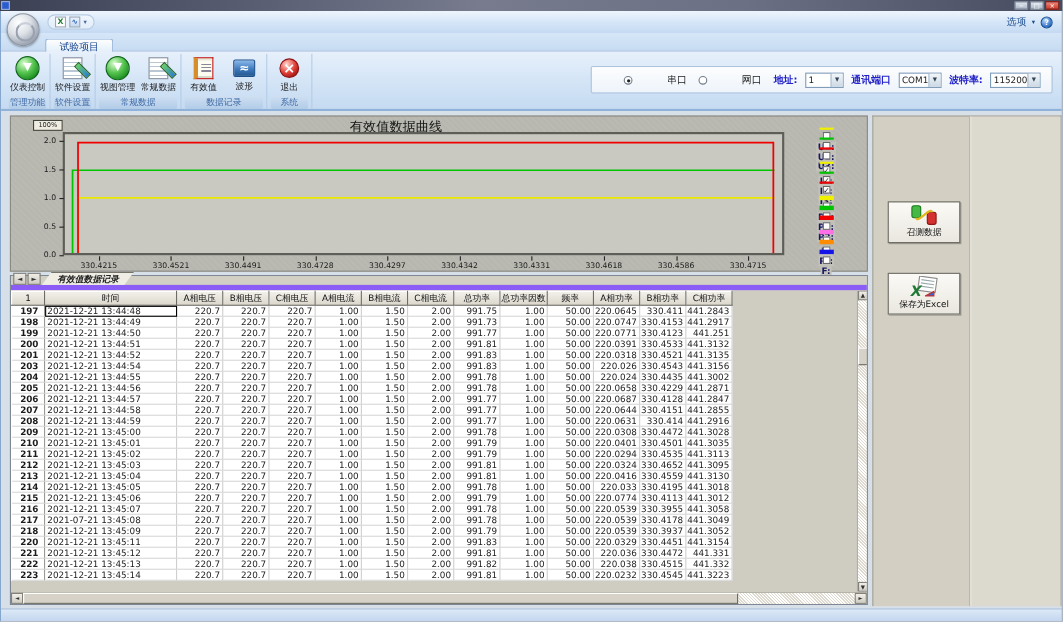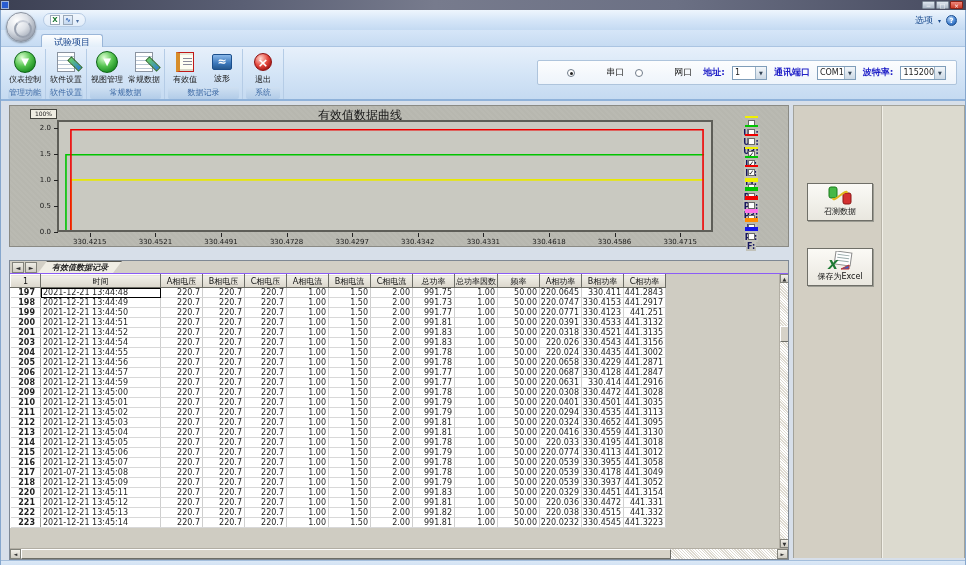--- a/index.html
+++ b/index.html
@@ -73,21 +73,21 @@
   .radio.sel::after { content:''; position:absolute; left:2px; top:2px; width:3px; height:3px; border-radius:50%; background:#222; }
   .rgroup-lab { margin-right:4px;margin-left:24px; }
   .ddlabel { font-weight:bold; color:#2222c8; }
   .dd { display:inline-flex; align-items:center; height:14px; background:#fff; border:1px solid #7f9db9; font-size:8px; padding-left:2px; }
   .dd i { font-style:normal; min-width:20px; }
   .dd b { width:11px; height:12px; background:linear-gradient(#f2f6fa,#ccd8e4); border-left:1px solid #9db4c8;
     font-size:5px; text-align:center; line-height:12px; color:#345; }
 
   
   .content { position:relative; flex:1; padding:4px 0 0 8px; display:flex; gap:4px; background:#d7dfe9; }
-  .left-col { width:780px; display:flex; flex-direction:column; gap:13px; flex:none; }
+  .left-col { width:780px; display:flex; flex-direction:column; gap:3px; flex:none; }
 
   
   .chart-panel { position:relative; height:142px; flex:none; background:#b7b7af; border:1px solid #8a8a84;
     background-image:repeating-linear-gradient(45deg,rgba(255,255,255,.04) 0 2px,transparent 2px 4px); }
   .pct-badge { position:absolute; left:20px; top:3px; width:27px; height:10px; background:#efede2; border:1px solid #44443e;
     font-size:6px; line-height:8px; text-align:center; color:#222; }
   .chart-title { position:absolute; left:0; width:700px; top:1px; text-align:center; font-size:12px; color:#141414; }
   .plot { position:absolute; left:47px; top:14px; width:656px; height:112px; background:#c9c9c1; border:2px solid #5e5e58; }
   .plot svg { width:100%; height:100%; display:block; }
   .ylabels { position:absolute; left:20px; top:14px; width:24px; height:112px; }
@@ -98,21 +98,21 @@
   .xcell .tick { position:absolute; left:50%; top:-2px; width:1px; height:4px; background:#222; }
   .legend { position:absolute; right:2px; top:10px; width:70px; }
   .litem { display:flex; align-items:center; gap:2px; height:9px;flex-direction:column; }
   .litem.gap { margin-top:4px; }
   .lline { width:13px; flex:none; }
   .lcheck { width:7px; height:7px; flex:none; background:#fff; border:1px solid #6a6a6a; font-size:7px; line-height:6px; text-align:center; color:#111; }
   .llabel { font-size:8px; font-weight:bold; color:#16165e; background:#c2c2ba; padding:0 1px; }
 
   
   .table-panel { position:relative; height:300px; flex:none; background:#d2cfc5; border:1px solid #7e8894; display:flex; flex-direction:column; }
-  .tabstrip { height:13px; flex:none; display:flex; align-items:flex-end; padding-left:2px; border-bottom:1px solid #8b5cf6; background:#d2cfc5; }
+  .tabstrip { height:13px; flex:none; display:flex; align-items:flex-end; padding-left:2px; border-bottom:5px solid #8b5cf6; background:#d2cfc5; }
   .tsbtn { width:12px; height:11px; background:linear-gradient(#efede6,#cfccc2); border:1px solid #82827a; font-size:6px; line-height:9px; text-align:center; color:#333; margin-right:1px; }
   .ttab { height:12px; line-height:12px; padding:0 14px; background:#efede4; border-top:1px solid #55554e;
     clip-path:polygon(9px 0,100% 0,calc(100% - 9px) 100%,0 100%); font-size:8px; font-style:italic; font-weight:bold; color:#222; }
   .grid-zone { position:relative; flex:1; background:#cfccc2; overflow:hidden; }
   table.grid { border-collapse:collapse; table-layout:fixed; background:#fff; }
   .grid th { height:13px; font-size:8px; font-weight:normal; color:#111; background:linear-gradient(#f2f0e9,#dbd7cc);
     border:1px solid; border-color:#ffffff #6d6d66 #6d6d66 #ffffff; padding:0 1px; overflow:hidden; white-space:nowrap; }
   .grid td { height:9px; font-size:8px; color:#1d1d1d; border-right:1px solid #cfcfcf; border-bottom:1px solid #d8d8d8;
     padding:0 2px 0 0; text-align:right; overflow:hidden; white-space:nowrap; line-height:9px; }
   .grid td.rownum { font-weight:bold; border-right:1px solid #9a9a94; padding-right:5px; }
@@ -517,20 +517,36 @@
                     <td>1.50</td>
                     <td>2.00</td>
                     <td>991.77</td>
                     <td>1.00</td>
                     <td>50.00</td>
                     <td>220.0687</td>
                     <td>330.4128</td>
                     <td>441.2847</td>
                   </tr>
                   <tr>
+                    <td class="rownum">207</td>
+                    <td class="time">2021-12-21 13:44:58</td>
+                    <td>220.7</td>
+                    <td>220.7</td>
+                    <td>220.7</td>
+                    <td>1.00</td>
+                    <td>1.50</td>
+                    <td>2.00</td>
+                    <td>991.77</td>
+                    <td>1.00</td>
+                    <td>50.00</td>
+                    <td>220.0644</td>
+                    <td>330.4151</td>
+                    <td>441.2855</td>
+                  </tr>
+                  <tr>
                     <td class="rownum">208</td>
                     <td class="time">2021-12-21 13:44:59</td>
                     <td>220.7</td>
                     <td>220.7</td>
                     <td>220.7</td>
                     <td>1.00</td>
                     <td>1.50</td>
                     <td>2.00</td>
                     <td>991.77</td>
                     <td>1.00</td>

